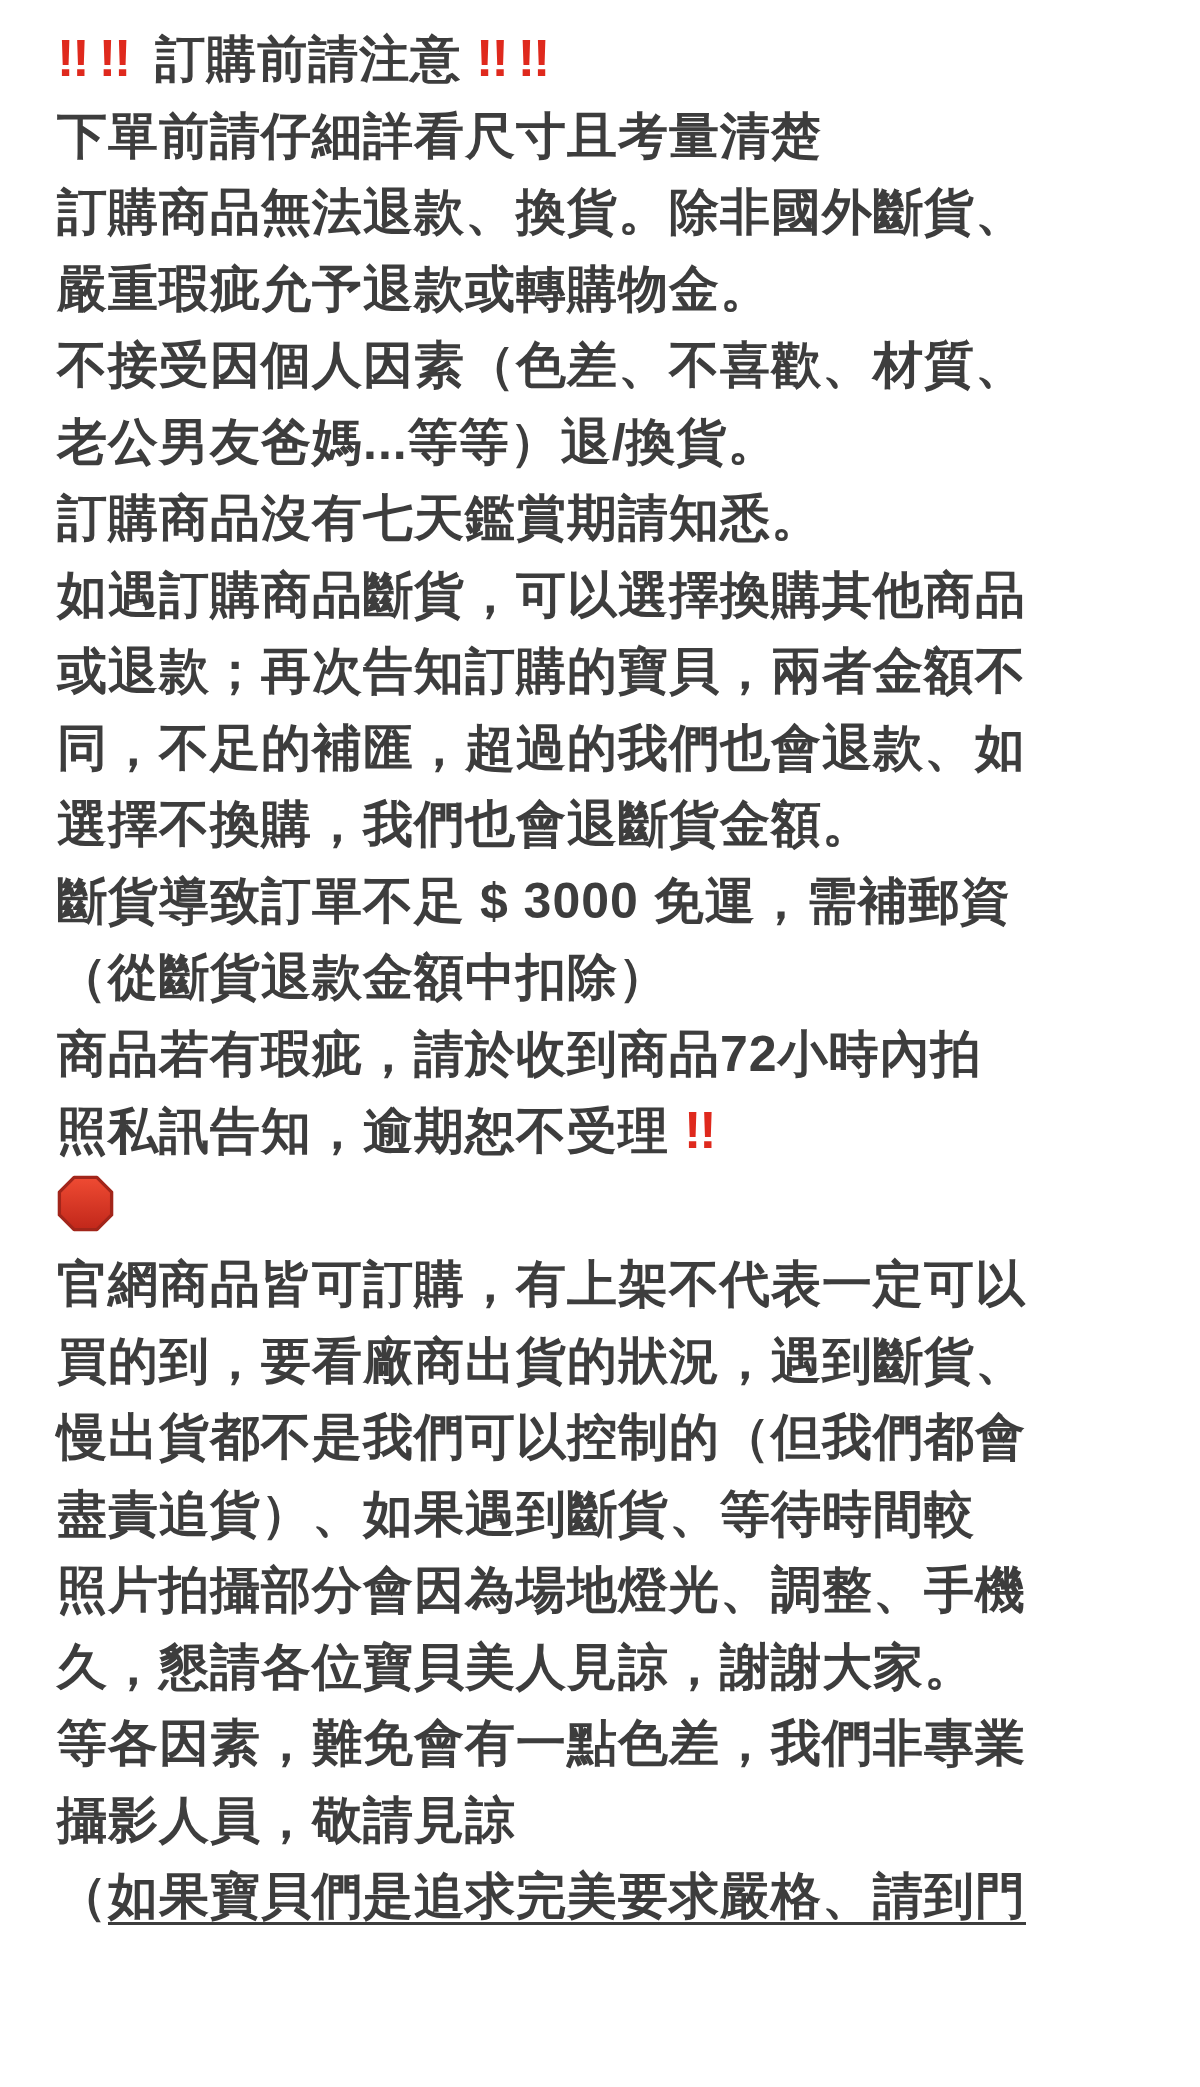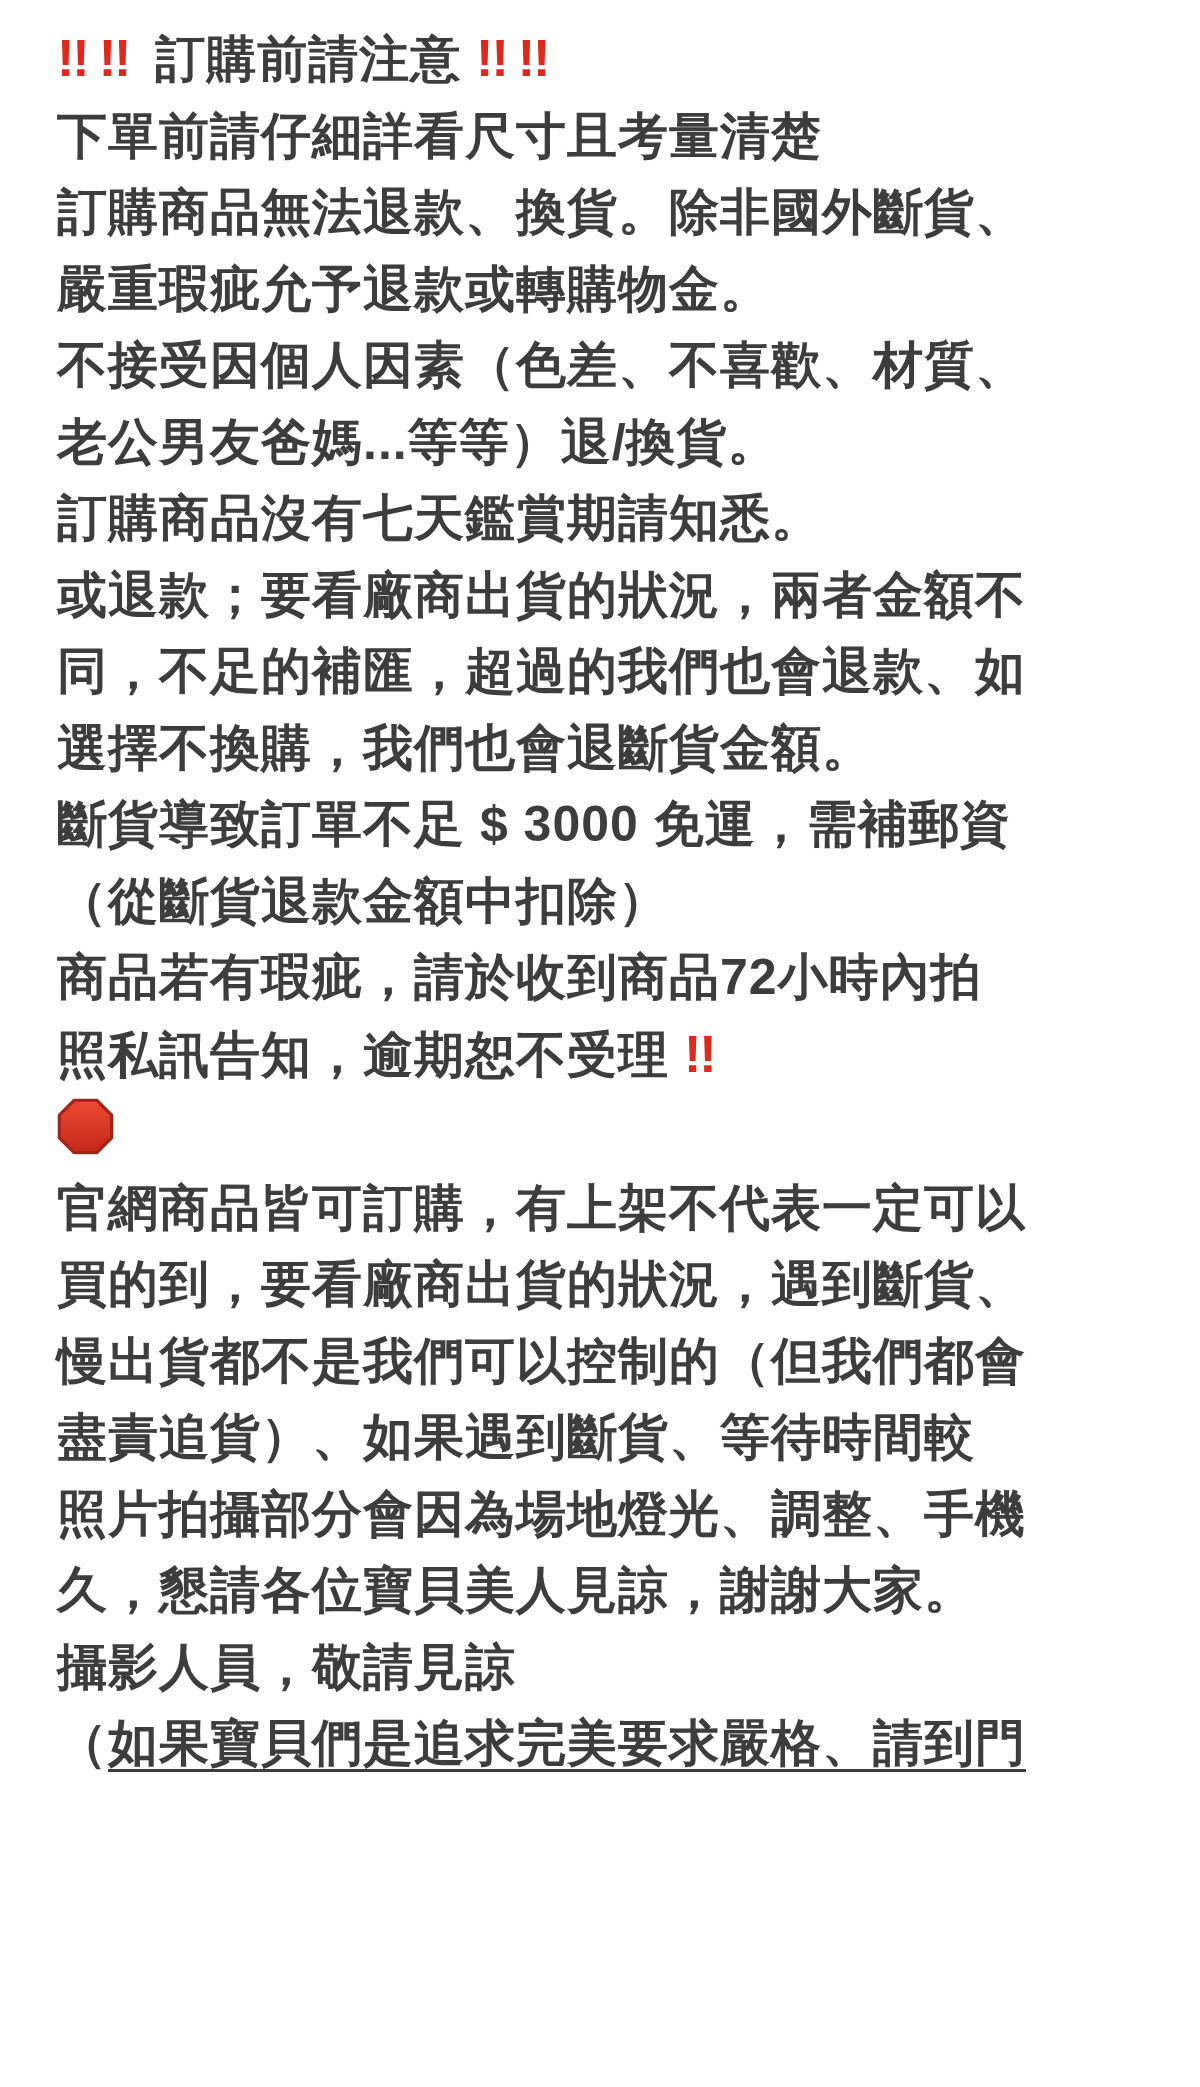--- a/index.html
+++ b/index.html
@@ -50,21 +50,22 @@
 
 <main class="page">
   <div id="notice-body">
       <div class="line"><span class="bang">!!</span><span class="bang">!!</span><span class="txt"> 訂購前請注意 </span><span class="bang">!!</span><span class="bang">!!</span></div>
       <div class="line"><span class="txt">下單前請仔細詳看尺寸且考量清楚</span></div>
       <div class="line"><span class="txt">訂購商品無法退款、換貨。除非國外斷貨、</span></div>
       <div class="line"><span class="txt">嚴重瑕疵允予退款或轉購物金。</span></div>
       <div class="line"><span class="txt">不接受因個人因素（色差、不喜歡、材質、</span></div>
       <div class="line"><span class="txt">老公男友爸媽...等等）退</span><span class="slash">/</span><span class="txt">換貨。</span></div>
       <div class="line"><span class="txt">訂購商品沒有七天鑑賞期請知悉。</span></div>
-      <div class="line"><span class="txt">或退款；要看廠商出貨的狀況，兩者金額不</span></div>
+      <div class="line"><span class="txt">如遇訂購商品斷貨，可以選擇換購其他商品</span></div>
+      <div class="line"><span class="txt">或退款；再次告知訂購的寶貝，兩者金額不</span></div>
       <div class="line"><span class="txt">同，不足的補匯，超過的我們也會退款、如</span></div>
       <div class="line"><span class="txt">選擇不換購，我們也會退斷貨金額。</span></div>
       <div class="line"><span class="txt">斷貨導致訂單不足 $ 3000 免運，需補郵資</span></div>
       <div class="line"><span class="txt">（從斷貨退款金額中扣除）</span></div>
       <div class="line"><span class="txt">商品若有瑕疵，請於收到商品72小時內拍</span></div>
       <div class="line"><span class="txt">照私訊告知，逾期恕不受理 </span><span class="bang">!!</span></div>
       <div class="line"><span class="stop"><svg width="57" height="57" viewBox="0 0 60 60">
             <defs>
               <linearGradient id="sg" x1="0" y1="0" x2="0" y2="1">
                 <stop offset="0" stop-color="#ef4b33"></stop>
@@ -72,16 +73,17 @@
               </linearGradient>
             </defs>
             <polygon points="18,2.5 42,2.5 57.5,18 57.5,42 42,57.5 18,57.5 2.5,42 2.5,18" fill="url(#sg)" stroke="#a2251a" stroke-width="3.5" stroke-linejoin="round"></polygon>
           </svg></span></div>
       <div class="line"><span class="txt">官網商品皆可訂購，有上架不代表一定可以</span></div>
       <div class="line"><span class="txt">買的到，要看廠商出貨的狀況，遇到斷貨、</span></div>
       <div class="line"><span class="txt">慢出貨都不是我們可以控制的（但我們都會</span></div>
       <div class="line"><span class="txt">盡責追貨）、如果遇到斷貨、等待時間較</span></div>
       <div class="line"><span class="txt">照片拍攝部分會因為場地燈光、調整、手機</span></div>
       <div class="line"><span class="txt">久，懇請各位寶貝美人見諒，謝謝大家。</span></div>
+      <div class="line"><span class="txt">等各因素，難免會有一點色差，我們非專業</span></div>
       <div class="line"><span class="txt">攝影人員，敬請見諒</span></div>
       <div class="line"><span class="txt">（</span><span class="txt u">如果寶貝們是追求完美要求嚴格、請到門</span></div>
     </div>
 </main>
 
 </body></html>

